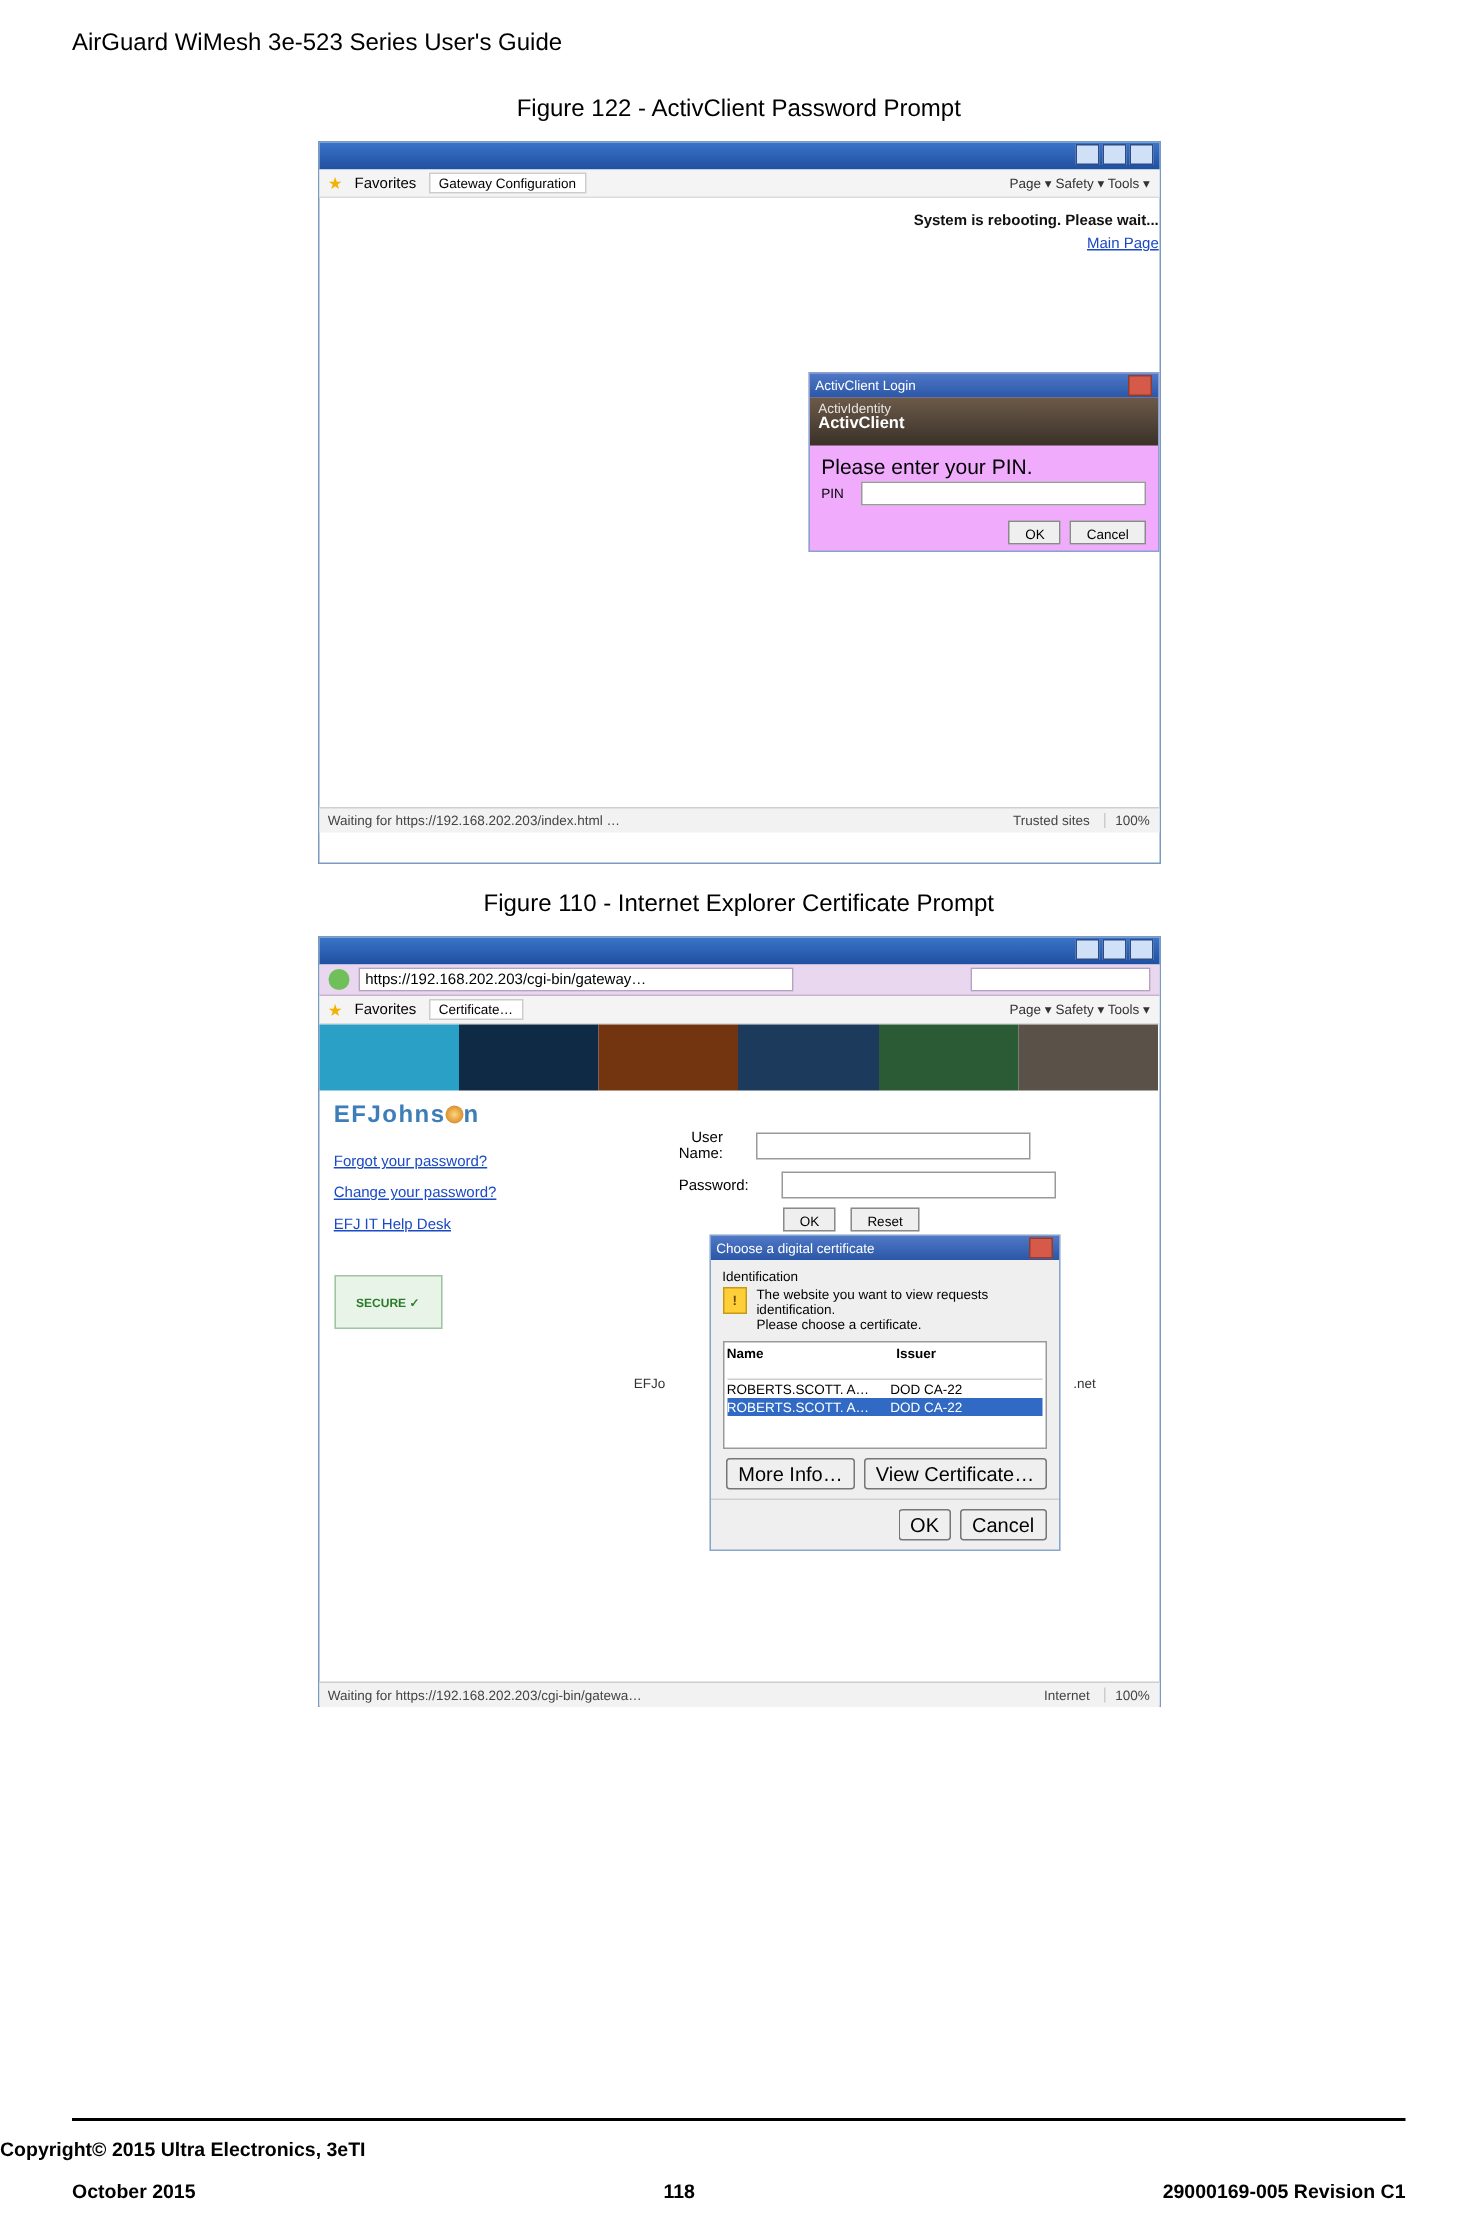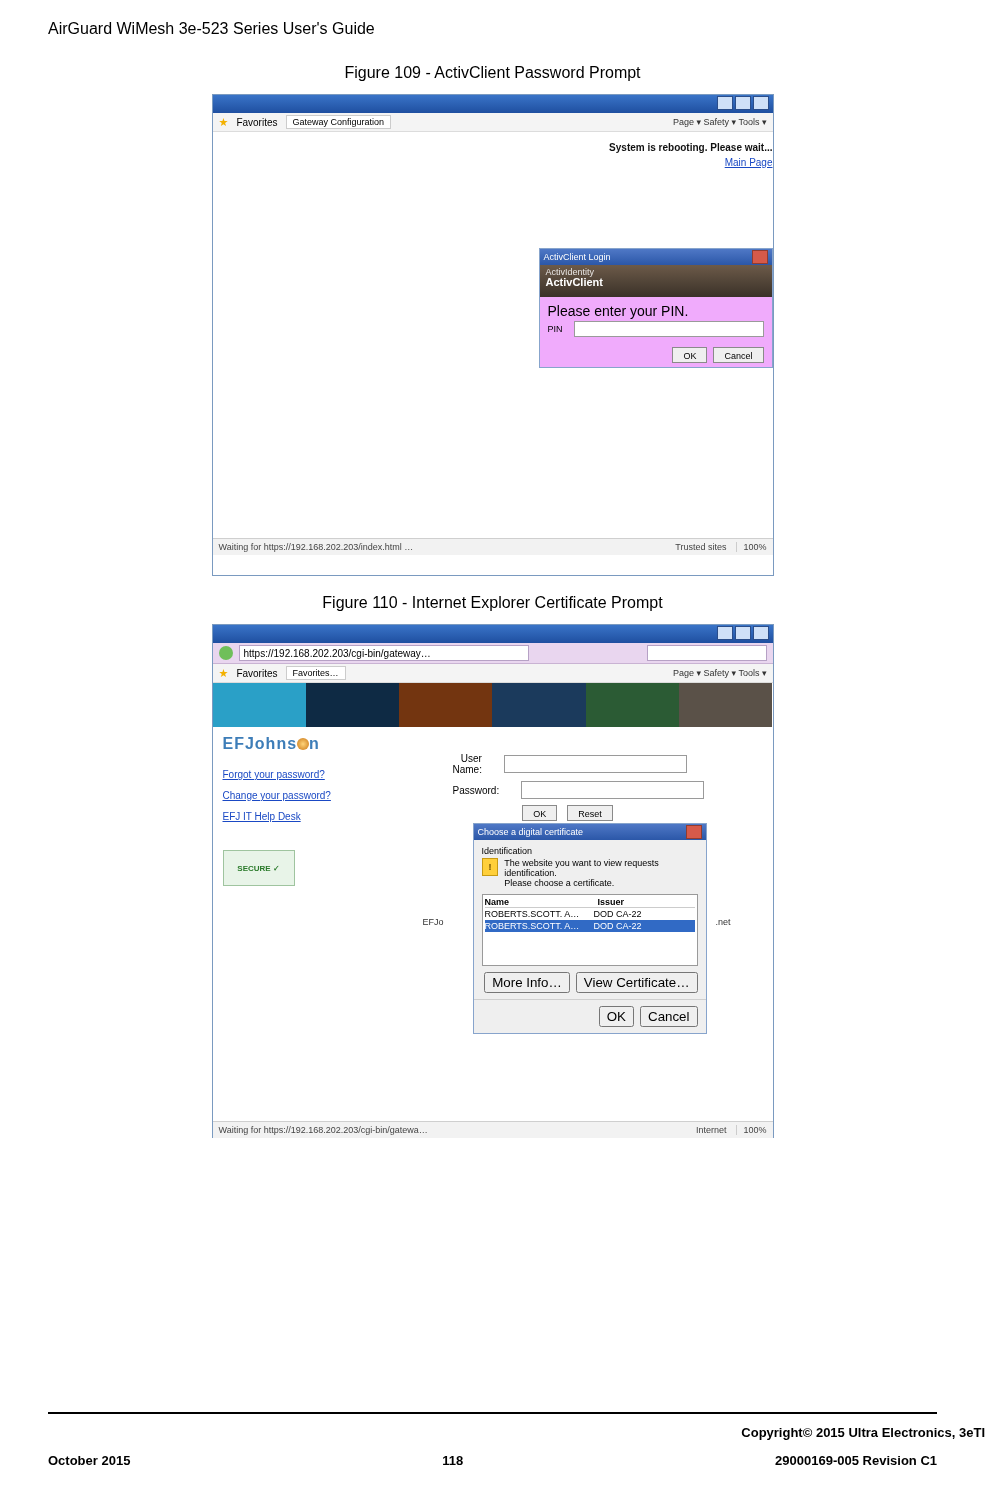--- a/index.html
+++ b/index.html
@@ -111,45 +111,45 @@
   .eflab{position:absolute;left:210px;top:234px;font-size:9px;color:#333}
   .efsuf{position:absolute;left:503px;top:234px;font-size:9px;color:#333}
 
   .certdlg{position:absolute;left:260px;top:140px;width:232px;background:#efefef;border:1px solid #87a4cc;font-size:9px}
   .certdlg .cbar{height:16px;background:linear-gradient(#4f78c6,#2b57a8);color:#fff;display:flex;align-items:center;justify-content:space-between;padding:0 4px}
   .certdlg .cbar .x{width:14px;height:12px;background:#d65a4a;border:1px solid #913c30;display:inline-block}
   .certdlg .sect{padding:6px 8px}
   .certdlg .warn{display:flex;gap:6px;align-items:flex-start;margin:2px 0 6px}
   .certdlg .warnico{width:16px;height:16px;background:#ffcf3a;border:1px solid #c79a12;display:flex;align-items:center;justify-content:center;color:#6b4a00;font-weight:bold}
   .certdlg .list{height:66px;background:#fff;border:1px solid #9a9a9a;padding:2px}
-  .certdlg .list .hdr{display:flex;font-weight:bold;gap:16px;border-bottom:1px solid #ccc;padding-bottom:0}
+  .certdlg .list .hdr{display:flex;font-weight:bold;gap:16px;border-bottom:1px solid #ccc;padding-bottom:12px}
   .certdlg .list .itm{display:flex;gap:8px;padding:1px 0}
   .certdlg .list .itm.sel{background:#316ac5;color:#fff}
   .certdlg .midbtns{display:flex;gap:6px;justify-content:flex-end;margin-top:6px}
   .certdlg .okrow{display:flex;gap:6px;justify-content:flex-end;border-top:1px solid #cfcfcf;padding:6px 8px}
 
   
   .hr { position:absolute; left:48px; right:48px; bottom:74px; border-top:2px solid #000; }
   .copy {
-    position:absolute; left:0; right:0; bottom:48px; text-align:right;
+    position:absolute; left:0; right:0; bottom:48px; text-align:left;
     font-size:13px;
   }
   .copy b { font-weight:bold; }
   .footrow {
     position:absolute; left:48px; right:48px; bottom:20px;
     display:flex; justify-content:space-between; font-size:13px; font-weight:bold;
   }
 </style>
 </head>
 <body>
 
 <div class="page">
   <div class="running-head">AirGuard WiMesh 3e-523 Series User's Guide</div>
 
-  <div class="fig-caption">Figure 109 - ActivClient Password Prompt</div>
+  <div class="fig-caption">Figure 122 - ActivClient Password Prompt</div>
 
   <div class="shot shot1">
     <div class="titlebar">
       <span></span>
       <span class="winbtns"><span></span><span></span><span></span></span>
     </div>
     <div class="favbar">
       <span class="star">★</span>
       <span>Favorites</span>
       <span class="tab">Gateway Configuration</span>
@@ -198,21 +198,21 @@
     <div class="addr">
       <span class="navico"></span>
       <span class="urlbox" style="flex:0 0 280px">
           <span>https://192.168.202.203/cgi-bin/gateway…</span>
         </span>
       <span class="searchbox"></span>
     </div>
     <div class="favbar">
       <span class="star">★</span>
       <span>Favorites</span>
-      <span class="tab">Favorites…</span>
+      <span class="tab">Certificate…</span>
       <span class="right">Page ▾  Safety ▾  Tools ▾</span>
     </div>
     <div class="body">
       <div class="banner">
         <div class="b b1"></div>
           <div class="b b2"></div>
           <div class="b b3"></div>
           <div class="b b4"></div>
           <div class="b b5"></div>
           <div class="b b6"></div>

